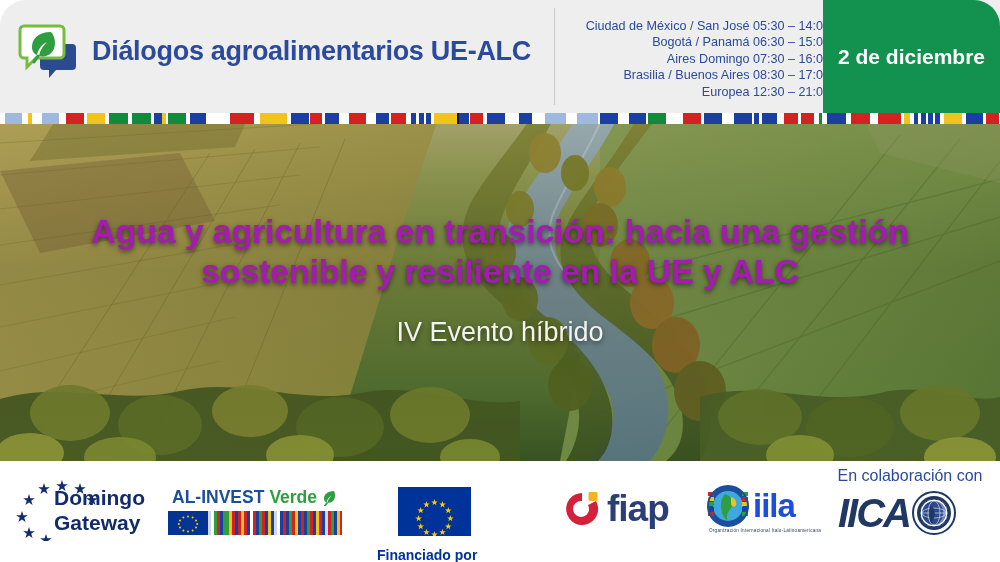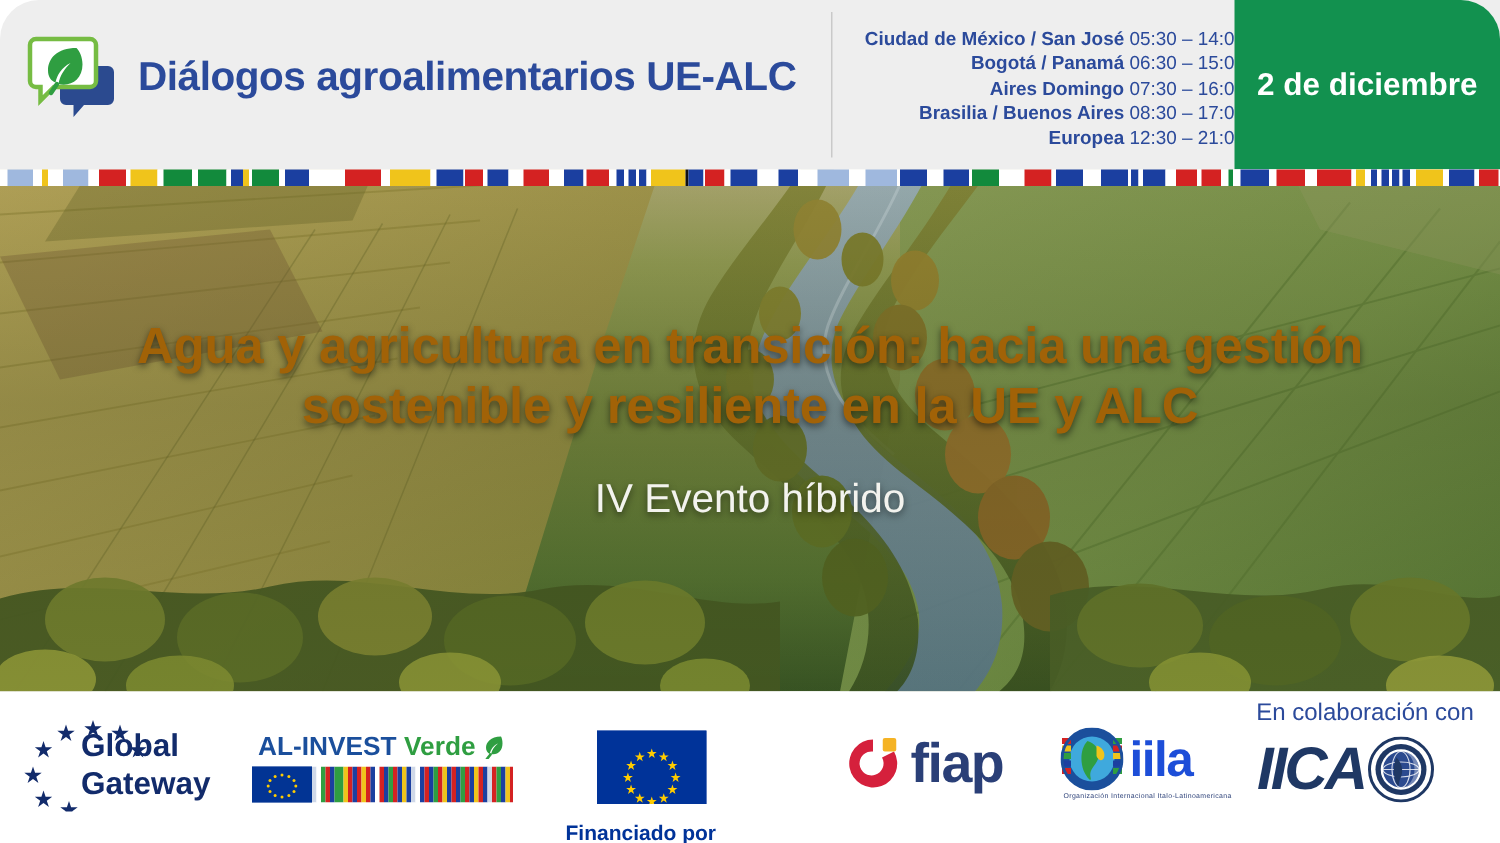--- a/index.html
+++ b/index.html
@@ -51,21 +51,21 @@
 
   .times {
     position: absolute; left: 560px; top: 18px;
     width: 270px;
     text-align: right;
     color: #2b4a9b;
   }
   .time-row {
     font-size: 12.6px; line-height: 16.4px; white-space: nowrap;
   }
-  .time-place { font-weight: bold; }
+  .time-place { font-weight: normal; }
   .time-value { font-weight: normal; }
 
   .date-box {
     position: absolute; left: 823px; top: 0;
     width: 177px; height: 113px;
     background: #12914f;
     border-top-right-radius: 26px;
     display: flex; align-items: center; justify-content: center;
   }
   .date-box span {
@@ -96,21 +96,21 @@
     position: absolute; left: 0; top: 0; width: 1000px; height: 348px;
     background: linear-gradient(180deg, rgba(20,30,10,0.10) 0%, rgba(25,35,12,0.22) 45%, rgba(15,30,10,0.12) 100%);
   }
   .hero-text {
     position: absolute; left: 0; top: 0; width: 1000px; height: 348px;
     display: flex; flex-direction: column;
     align-items: center; justify-content: flex-start;
     padding-top: 98px;
   }
   .hero-title {
-    color: #a16207;
+    color: #a21caf;
     font-size: 34px; font-weight: bold; line-height: 40px;
     text-align: center; width: 920px;
     text-shadow: 0 2px 5px rgba(0,0,0,0.55);
     letter-spacing: -0.2px;
   }
   .hero-sub {
     margin-top: 25px;
     color: #f3f3ee;
     font-size: 27px; font-weight: normal; line-height: 32px;
     text-align: center;
@@ -510,21 +510,21 @@
             <polygon points="48,1 49.4,5.2 53.8,5.2 50.2,7.8 51.6,12 48,9.4 44.4,12 45.8,7.8 42.2,5.2 46.6,5.2"></polygon>
             <polygon points="66,4 67.4,8.2 71.8,8.2 68.2,10.8 69.6,15 66,12.4 62.4,15 63.8,10.8 60.2,8.2 64.6,8.2"></polygon>
             <polygon points="15,15 16.4,19.2 20.8,19.2 17.2,21.8 18.6,26 15,23.4 11.4,26 12.8,21.8 9.2,19.2 13.6,19.2"></polygon>
             <polygon points="78,15 79.4,19.2 83.8,19.2 80.2,21.8 81.6,26 78,23.4 74.4,26 75.8,21.8 72.2,19.2 76.6,19.2"></polygon>
             <polygon points="8,32 9.4,36.2 13.8,36.2 10.2,38.8 11.6,43 8,40.4 4.4,43 5.8,38.8 2.2,36.2 6.6,36.2"></polygon>
             <polygon points="15,48 16.4,52.2 20.8,52.2 17.2,54.8 18.6,59 15,56.4 11.4,59 12.8,54.8 9.2,52.2 13.6,52.2"></polygon>
             <polygon points="32,55 33.4,59.2 37.8,59.2 34.2,61.8 35.6,66 32,63.4 28.4,66 29.8,61.8 26.2,59.2 30.6,59.2"></polygon>
           </g>
         </svg>
         <div class="gg-text">
-          <div>Global</div>
+          <div>Domingo</div>
           <div>Gateway</div>
         </div>
       </div>
 
       <div class="alinvest">
         <div class="alinvest-top">
           <span class="ai-blue">AL-INVEST</span>
           <span class="ai-green">Verde</span>
           <span>
             <svg width="15" height="17" viewBox="0 0 15 17" aria-hidden="true">

